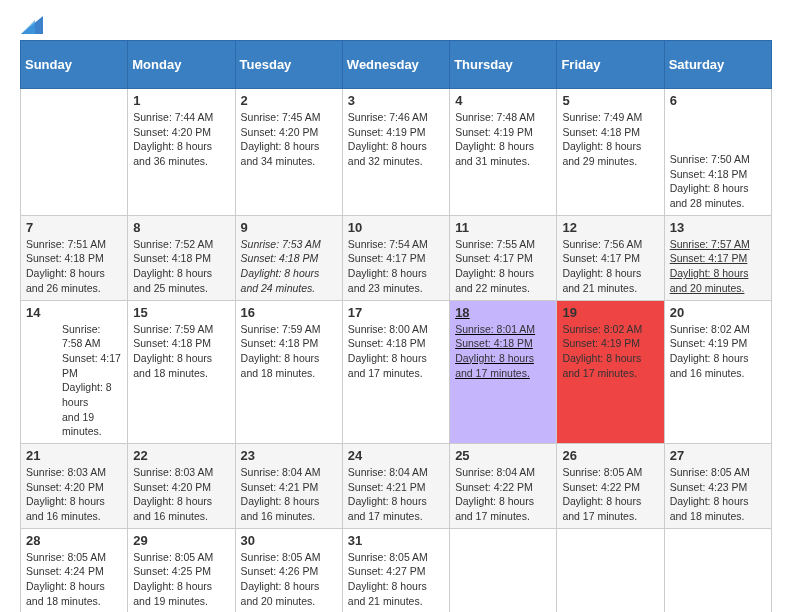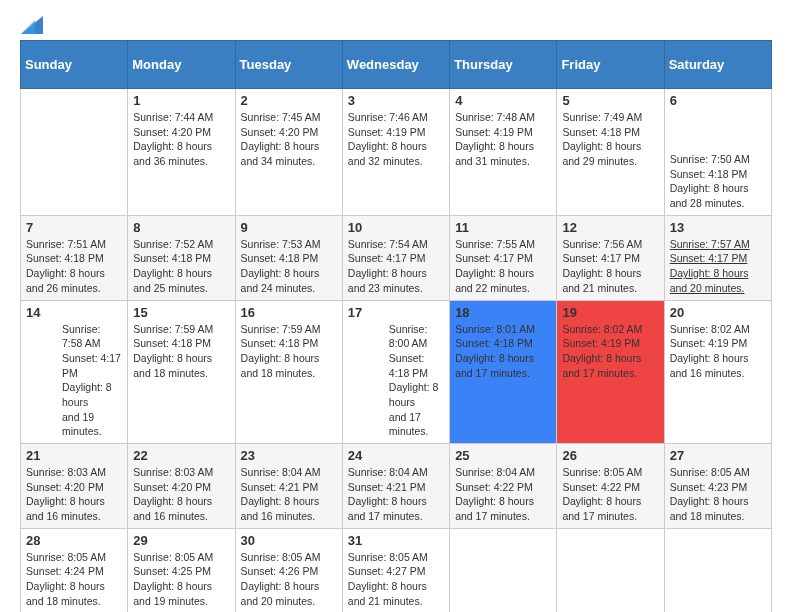--- a/index.html
+++ b/index.html
@@ -173,21 +173,21 @@
           </td>
           <td style="background: rgb(245, 245, 245);">
             <div class="day-number">8</div>
             <div class="day-info" style="white-space: pre-line;">Sunrise: 7:52 AM
 Sunset: 4:18 PM
 Daylight: 8 hours
 and 25 minutes.</div>
           </td>
           <td style="background: rgb(245, 245, 245);">
             <div class="day-number">9</div>
-            <div class="day-info" style="white-space: pre-line;">Sunrise: 7:53 AM
+            <div class="day-info" style="white-space: pre-line; font-style: italic;">Sunrise: 7:53 AM
 Sunset: 4:18 PM
 Daylight: 8 hours
 and 24 minutes.</div>
           </td>
           <td style="background: rgb(245, 245, 245);">
             <div class="day-number">10</div>
             <div class="day-info" style="white-space: pre-line;">Sunrise: 7:54 AM
 Sunset: 4:17 PM
 Daylight: 8 hours
 and 23 minutes.</div>
@@ -231,26 +231,26 @@
           </td>
           <td style="background: rgb(255, 255, 255);">
             <div class="day-number">16</div>
             <div class="day-info" style="white-space: pre-line;">Sunrise: 7:59 AM
 Sunset: 4:18 PM
 Daylight: 8 hours
 and 18 minutes.</div>
           </td>
           <td style="background: rgb(255, 255, 255);">
             <div class="day-number">17</div>
-            <div class="day-info" style="white-space: pre-line; margin-left: 41px;">Sunrise: 8:00 AM
-Sunset: 4:18 PM
-Daylight: 8 hours
-and 17 minutes.</div>
-          </td>
-          <td style="background: #3b82f6;">
+            <div class="day-info" style="white-space: pre-line;">Sunrise: 8:00 AM
+Sunset: 4:18 PM
+Daylight: 8 hours
+and 17 minutes.</div>
+          </td>
+          <td style="background: #c4b5fd; text-decoration: underline;">
             <div class="day-number">18</div>
             <div class="day-info" style="white-space: pre-line;">Sunrise: 8:01 AM
 Sunset: 4:18 PM
 Daylight: 8 hours
 and 17 minutes.</div>
           </td>
           <td style="background: #ef4444;">
             <div class="day-number">19</div>
             <div class="day-info" style="white-space: pre-line;">Sunrise: 8:02 AM
 Sunset: 4:19 PM

